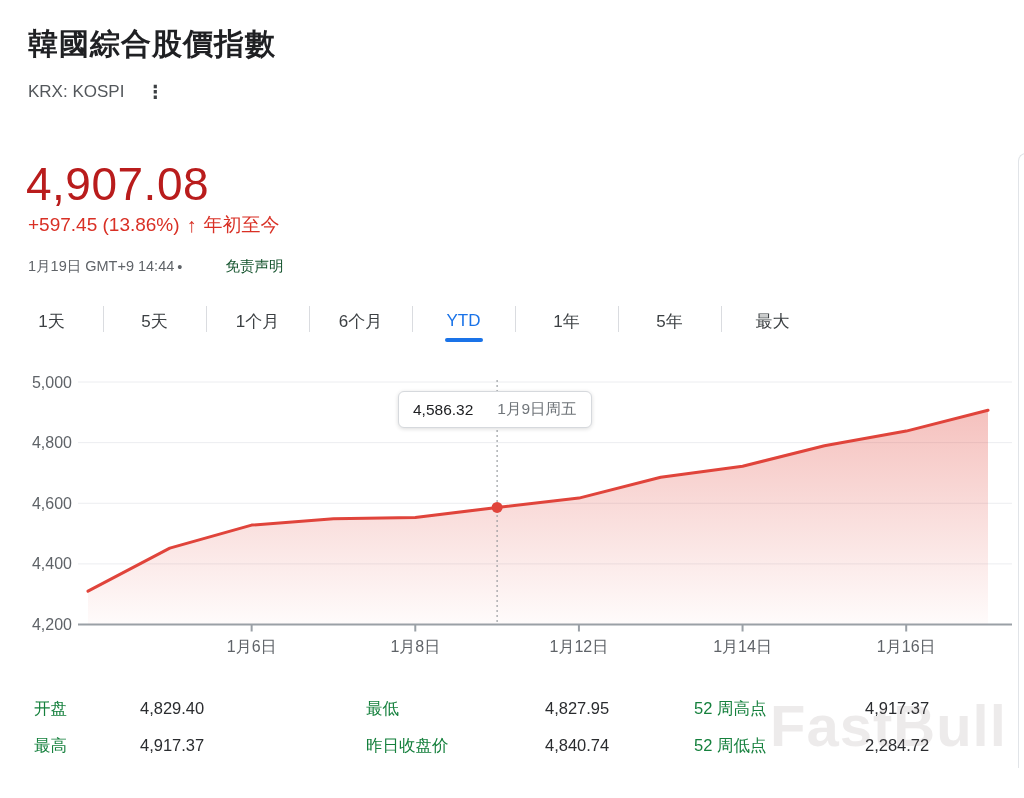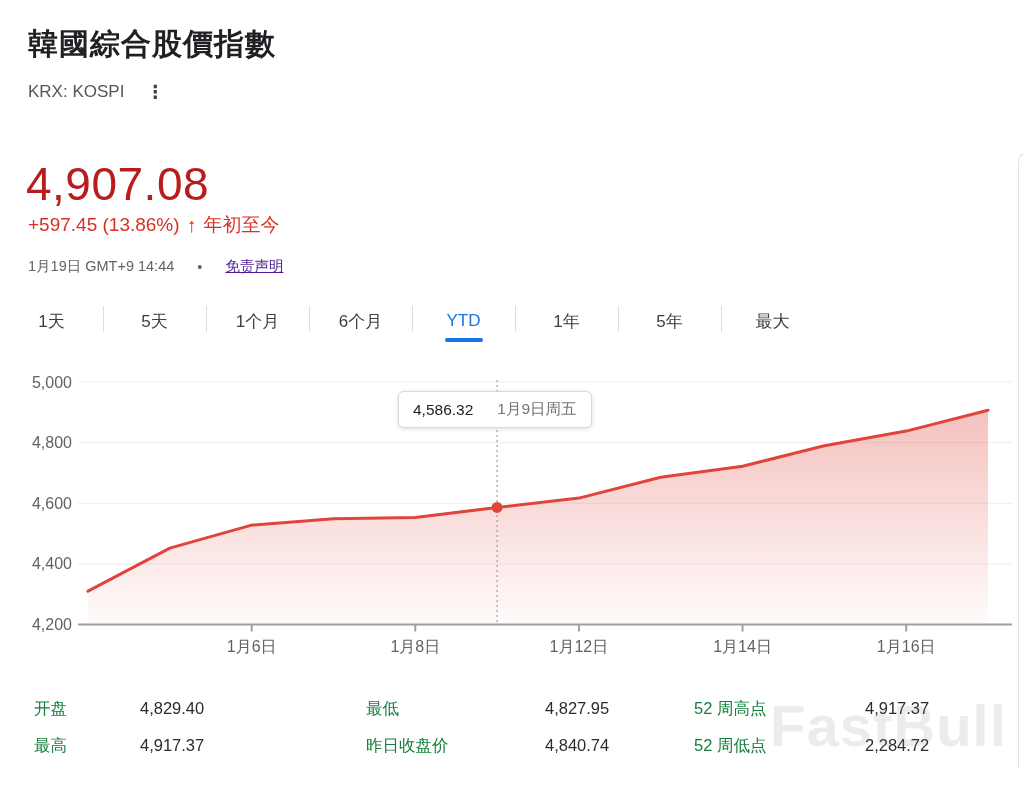--- a/index.html
+++ b/index.html
@@ -9,22 +9,22 @@
 
   
   .title { position:absolute; left:28px; top:24px; font-size:30px; font-weight:700; color:#1f2023; letter-spacing:1px; }
   .sub-row { position:absolute; left:28px; top:82px; font-size:17px; color:#53575b; display:flex; align-items:center; }
   .kebab { margin-left:22px; font-size:18px; font-weight:700; color:#3c4043; cursor:pointer; line-height:1; }
 
   
   .price { position:absolute; left:26px; top:140px; font-size:46px; color:#b91c1c; letter-spacing:0.5px;margin-top:17px; }
   .change-row { position:absolute; left:28px; top:212px; font-size:19px; color:#d93025; display:flex; align-items:center; gap:7px; }
   .change-arrow { font-weight:700; font-size:20px; }
-  .date-row { position:absolute; left:28px; top:257px; font-size:14.5px; color:#5f6368; display:flex; align-items:center; gap:23px; }
-  .disclaimer { color:#4c1d95; text-decoration:underline; cursor:pointer; }
+  .date-row { position:absolute; left:28px; top:257px; font-size:14.5px; color:#5f6368; display:flex; align-items:center; gap:3px; }
+  .disclaimer { color:#14532d; cursor:pointer;margin-left:40px; }
 
   
   .tabs { position:absolute; left:0; top:300px; width:824px; height:42px; display:flex; }
   .tab { flex:1; position:relative; display:flex; align-items:center; justify-content:center; font-size:17px; color:#3c4043; cursor:pointer; }
   .tab + .tab::before { content:""; position:absolute; left:0; top:6px; height:26px; width:1px; background:#dadce0; }
   .tab.active { color:#1a73e8; font-weight:500; }
   .tab .underline { display:none; }
   .tab.active .underline { display:block; position:absolute; bottom:0; left:50%; transform:translateX(-50%); width:38px; height:4px; border-radius:2px; background:#1a73e8; }
 
   

